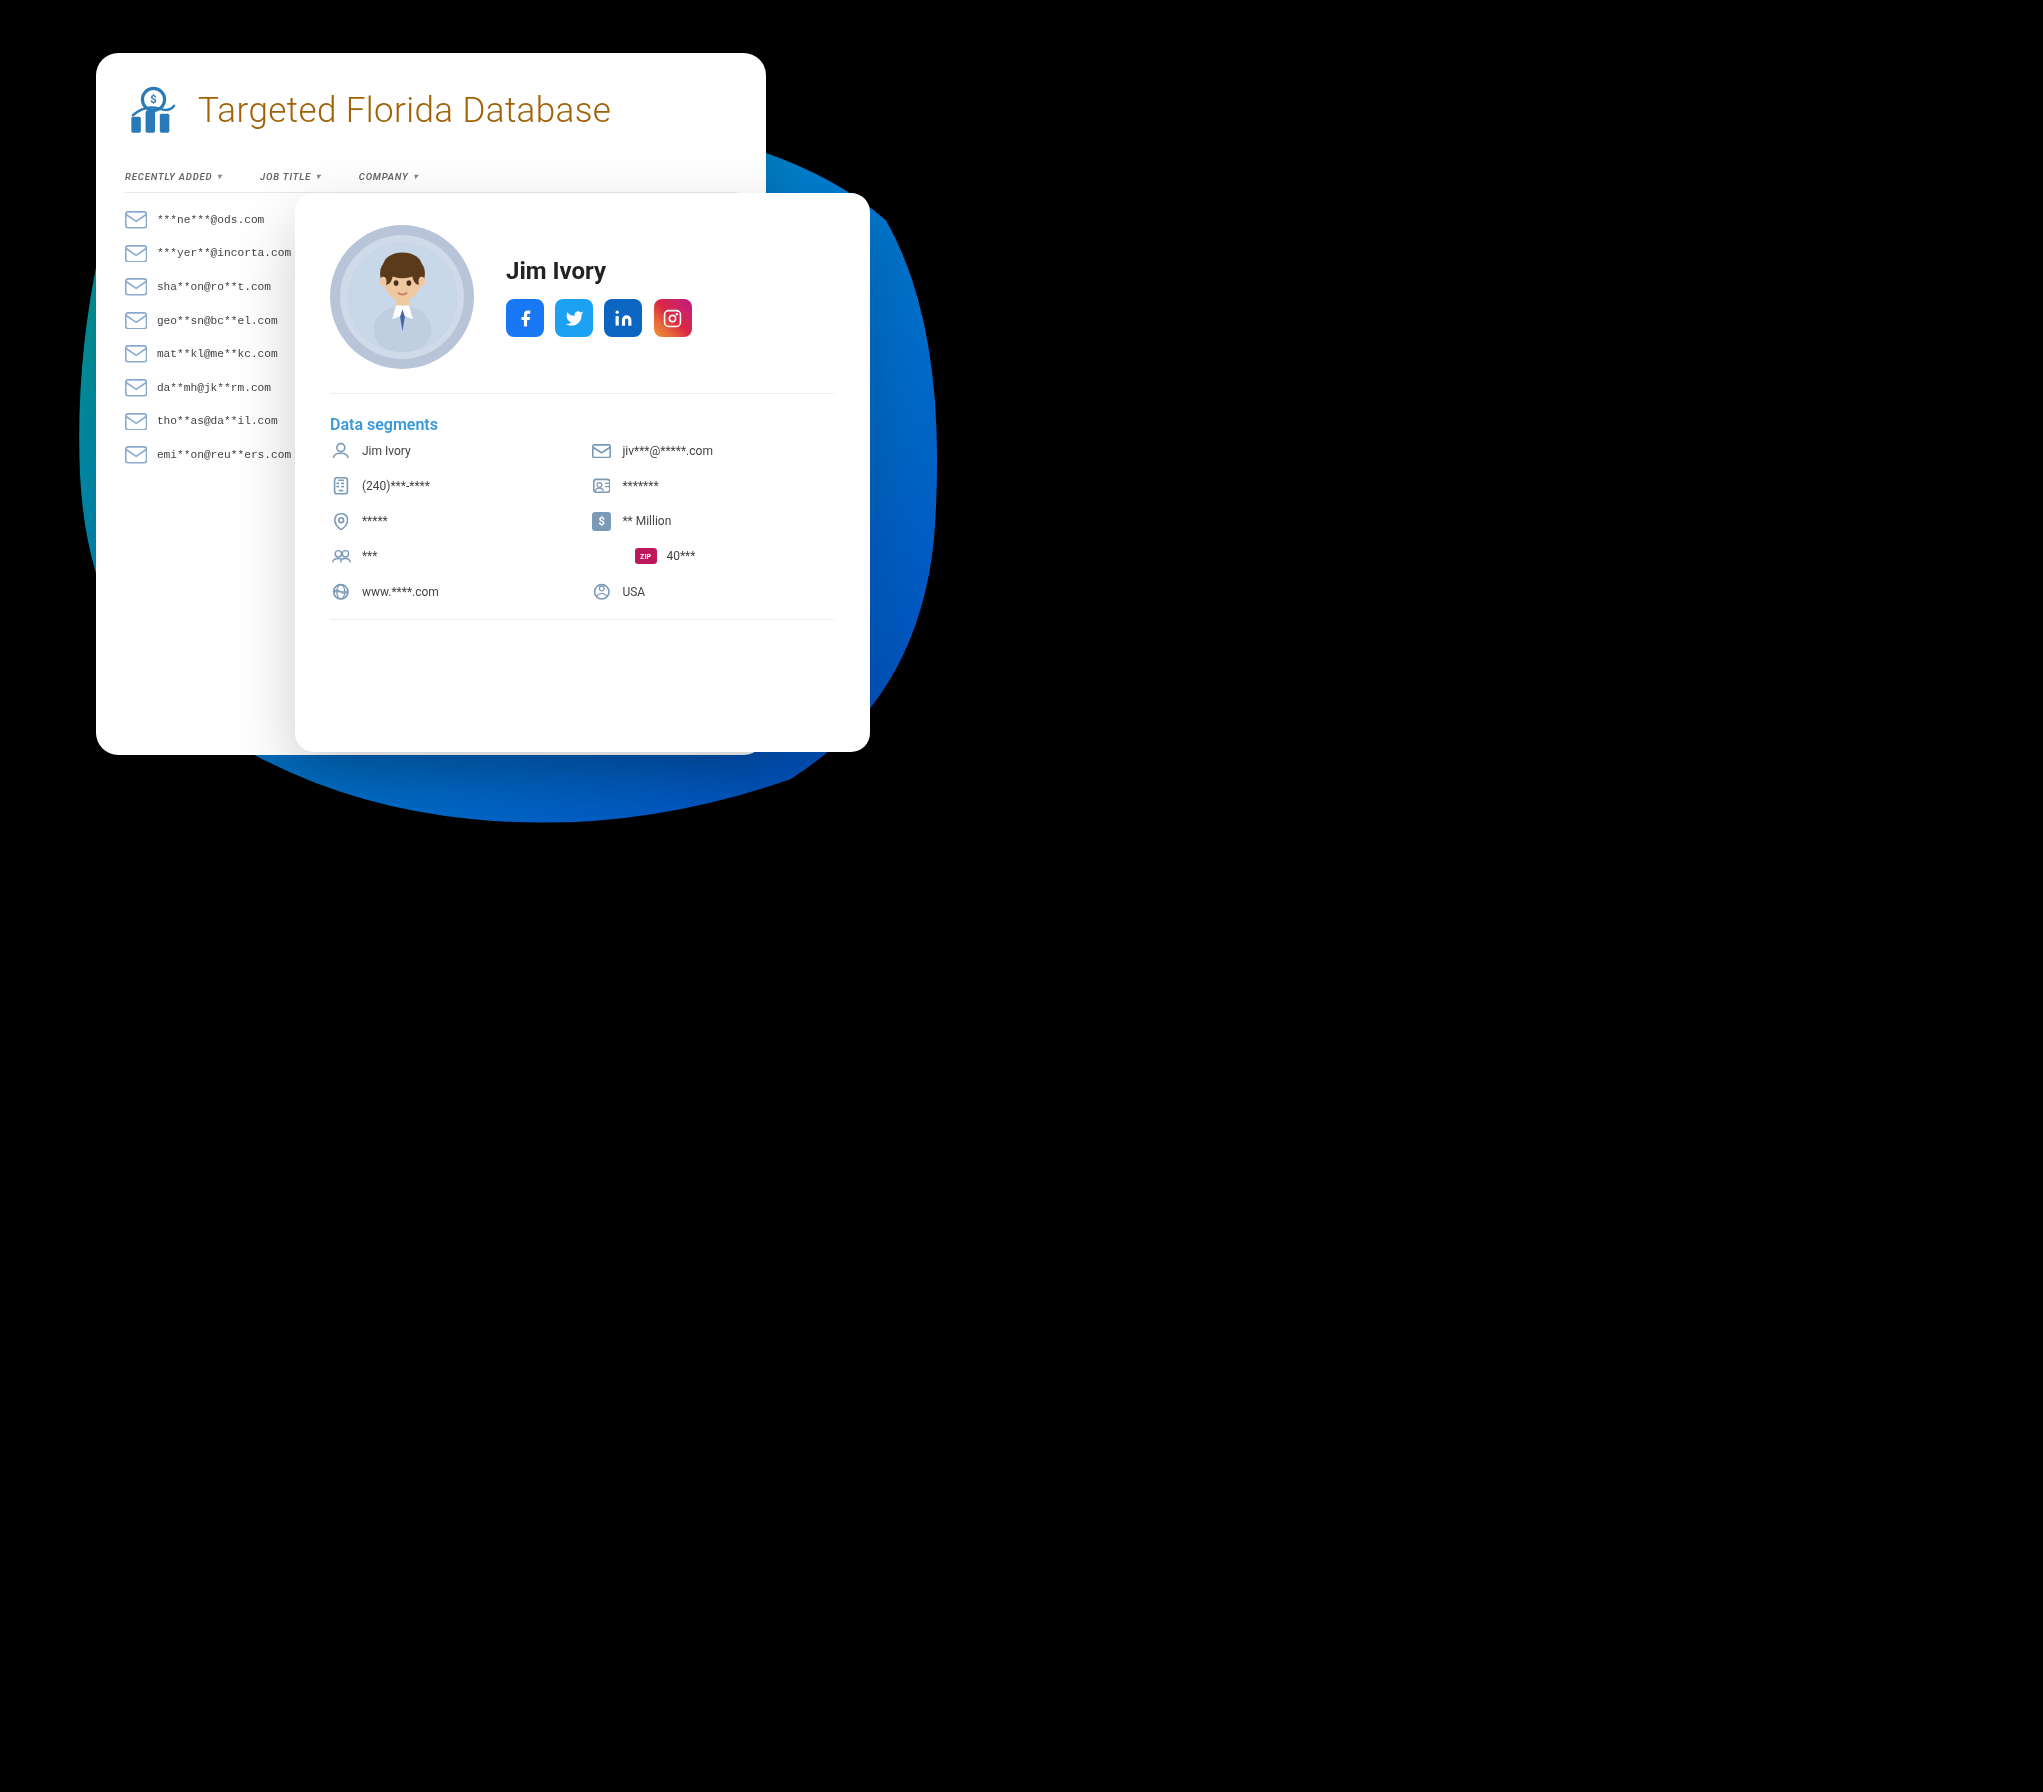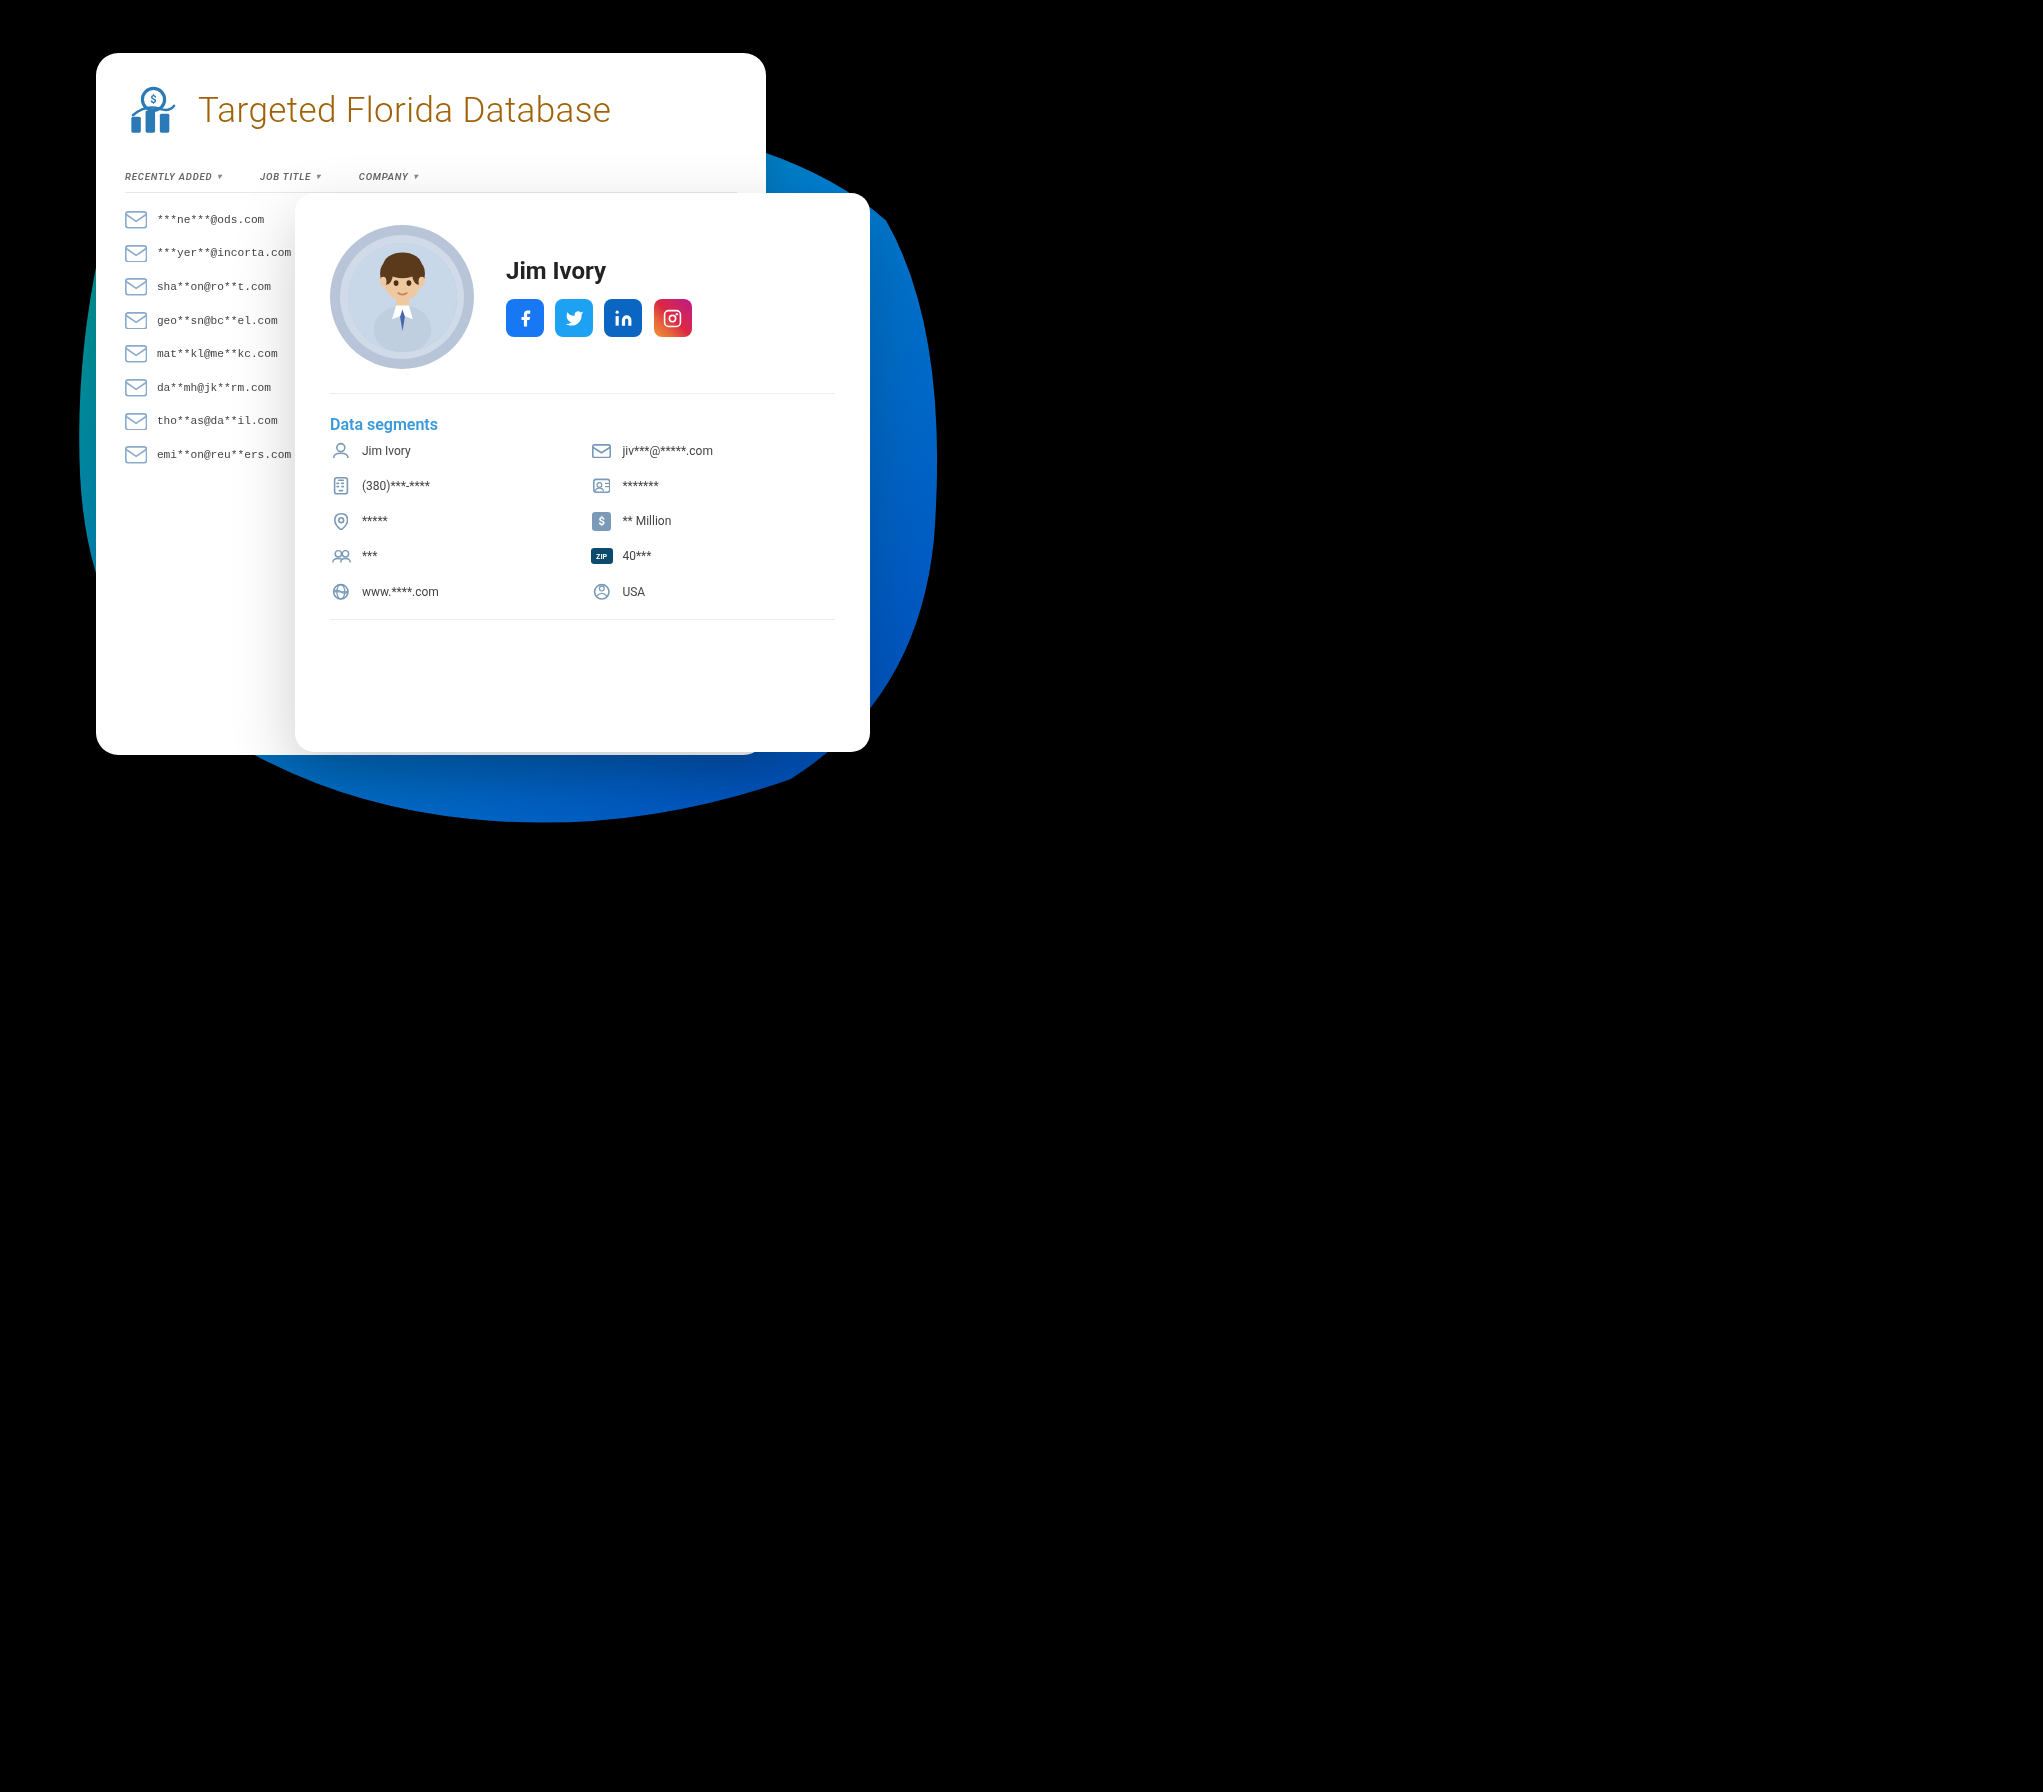--- a/index.html
+++ b/index.html
@@ -244,29 +244,30 @@
       display: flex;
       align-items: center;
       justify-content: center;
       color: #7a9ab8;
       font-size: 14.4px;
     }
 
     .data-icon-badge {
       width: 22.3px;
       height: 16px;
-      background: #0c4a6e;
+      background: #be185d;
       border-radius: 3.2px;
       display: flex;
       align-items: center;
       justify-content: center;
       color: #fff;
       font-size: 7.2px;
       font-weight: 700;
       flex-shrink: 0;
+      margin-left: 44px;
     }
 
     .data-value {
       font-size: 12px;
       color: #444;
     }
 
     .divider {
       border: none;
       border-top: 0.8px solid #eee;
@@ -471,21 +472,21 @@
           <svg width="16" height="17.6" viewBox="0 0 20 22" xmlns="http://www.w3.org/2000/svg">
             <rect x="2" y="1" width="16" height="20" rx="3" fill="none" stroke="#7a9ab8" stroke-width="2"></rect>
             <rect x="6" y="3" width="8" height="2" rx="1" fill="#7a9ab8"></rect>
             <rect x="4" y="7" width="4" height="2" rx="1" fill="#7a9ab8"></rect>
             <rect x="10" y="7" width="4" height="2" rx="1" fill="#7a9ab8"></rect>
             <rect x="4" y="11" width="4" height="2" rx="1" fill="#7a9ab8"></rect>
             <rect x="10" y="11" width="4" height="2" rx="1" fill="#7a9ab8"></rect>
             <rect x="7" y="16" width="6" height="2" rx="1" fill="#7a9ab8"></rect>
           </svg>
         </div>
-        <span class="data-value">(380)***-****</span>
+        <span class="data-value">(240)***-****</span>
       </div>
       <div class="data-item">
         <div class="data-icon">
           <svg width="17.6" height="17.6" viewBox="0 0 22 22" xmlns="http://www.w3.org/2000/svg">
             <rect x="1" y="3" width="20" height="16" rx="3" fill="none" stroke="#7a9ab8" stroke-width="2"></rect>
             <circle cx="8" cy="10" r="3" fill="none" stroke="#7a9ab8" stroke-width="1.5"></circle>
             <path d="M 3 18 Q 3 14, 8 14 Q 13 14, 13 18" fill="none" stroke="#7a9ab8" stroke-width="1.5"></path>
             <line x1="15" y1="8" x2="20" y2="8" stroke="#7a9ab8" stroke-width="1.5"></line>
             <line x1="15" y1="12" x2="20" y2="12" stroke="#7a9ab8" stroke-width="1.5"></line>
           </svg>

